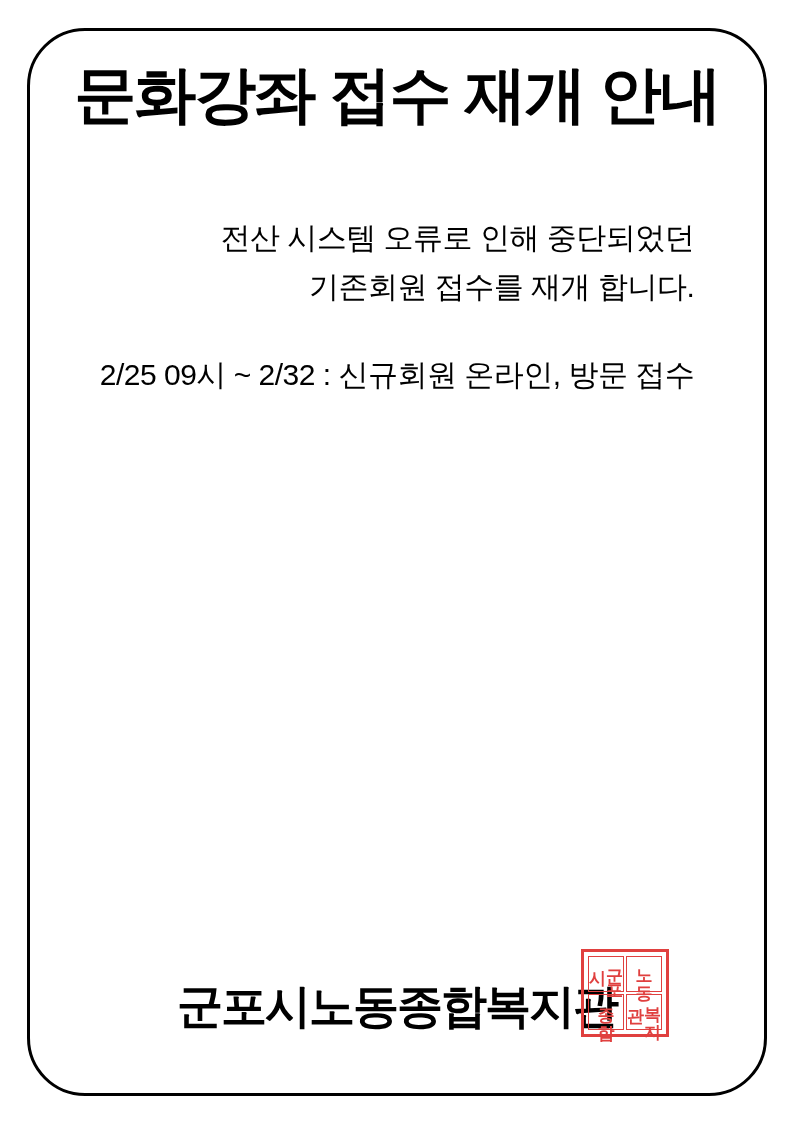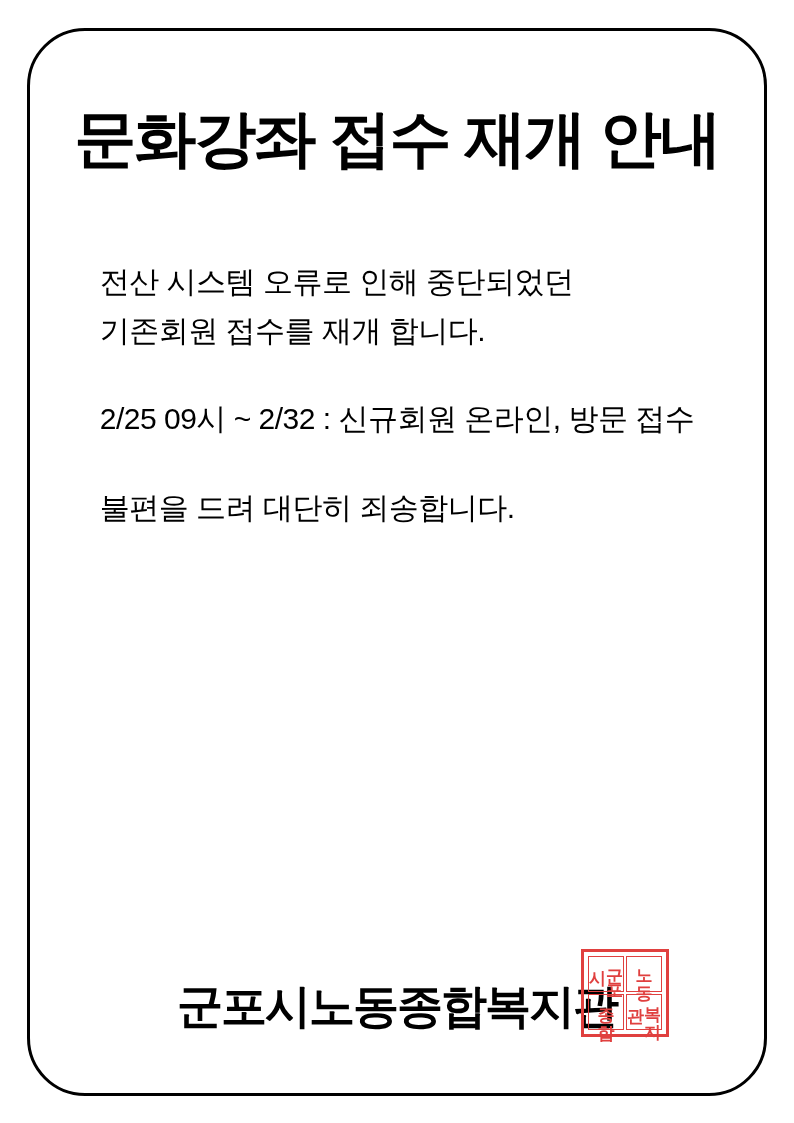--- a/index.html
+++ b/index.html
@@ -28,34 +28,34 @@
   .notice-inner {
     position: absolute;
     left: 0;
     top: 0;
     width: 100%;
     height: 100%;
     display: flex;
     flex-direction: column;
     align-items: center;
     box-sizing: border-box;
-    padding: 72px 40px 30px 40px;
+    padding: 28px 40px 30px 40px;
   }
   .notice-title {
     font-size: 62px;
     font-weight: bold;
     letter-spacing: -2px;
     line-height: 1.15;
     text-align: center;
     white-space: nowrap;
     margin: 0;
   }
   .body-block {
     margin-top: 84px;
-    text-align: left;
+    text-align: right;
     font-size: 30px;
     line-height: 1.62;
     letter-spacing: -0.5px;
     white-space: nowrap;
   }
   .block-gap {
     height: 40px;
   }
   .para-line {
     display: block;
@@ -123,21 +123,20 @@
 
       <div class="block-gap"></div>
 
       <div>
         <span class="para-line">2/25 09시 ~ 2/32 : 신규회원 온라인, 방문 접수</span>
       </div>
 
       <div class="block-gap"></div>
 
       <div>
-        <span class="para-line">불편을 드려 대단히 죄송합니다.</span>
       </div>
     </div>
 
   </div>
 
   <div class="footer">
     <div class="footer-wrap">
       <div class="org-name">군포시노동종합복지관</div>
       <div class="seal">
         <span>군포시</span>

